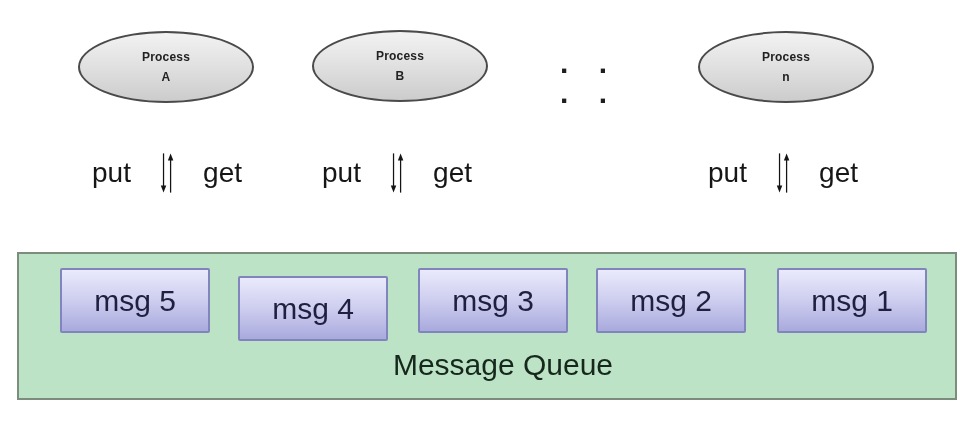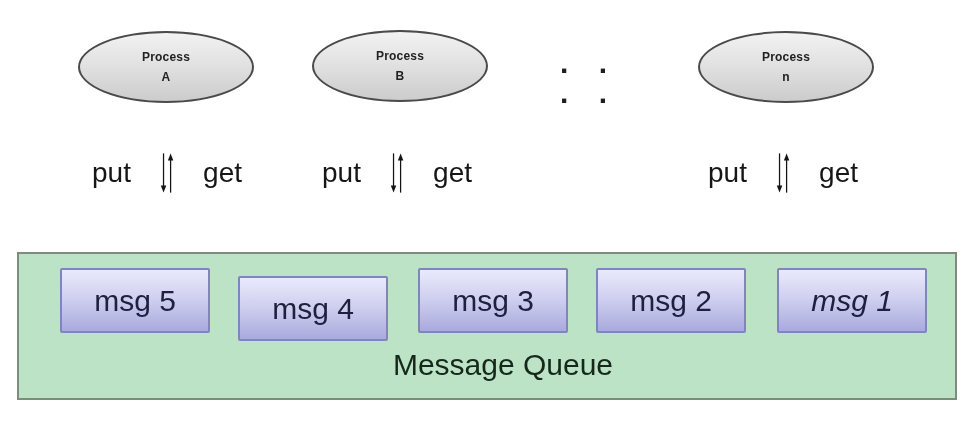--- a/index.html
+++ b/index.html
@@ -100,21 +100,21 @@
     display: flex;
     align-items: center;
     justify-content: center;
     font-size: 30px;
     color: #1f2040;
   }
   .msg-1 { left: 41px; }
   .msg-2 { left: 219px; margin-top: 8px; }
   .msg-3 { left: 399px; }
   .msg-4 { left: 577px; }
-  .msg-5 { left: 758px; font-style: italic; }
+  .msg-5 { left: 758px; }
   .queue-label {
     position: absolute;
     left: 0;
     top: 94px;
     width: 100%;
     text-align: center;
     font-size: 30px;
     color: #16281c;
     line-height: 34px;
     padding-left: 16px;

